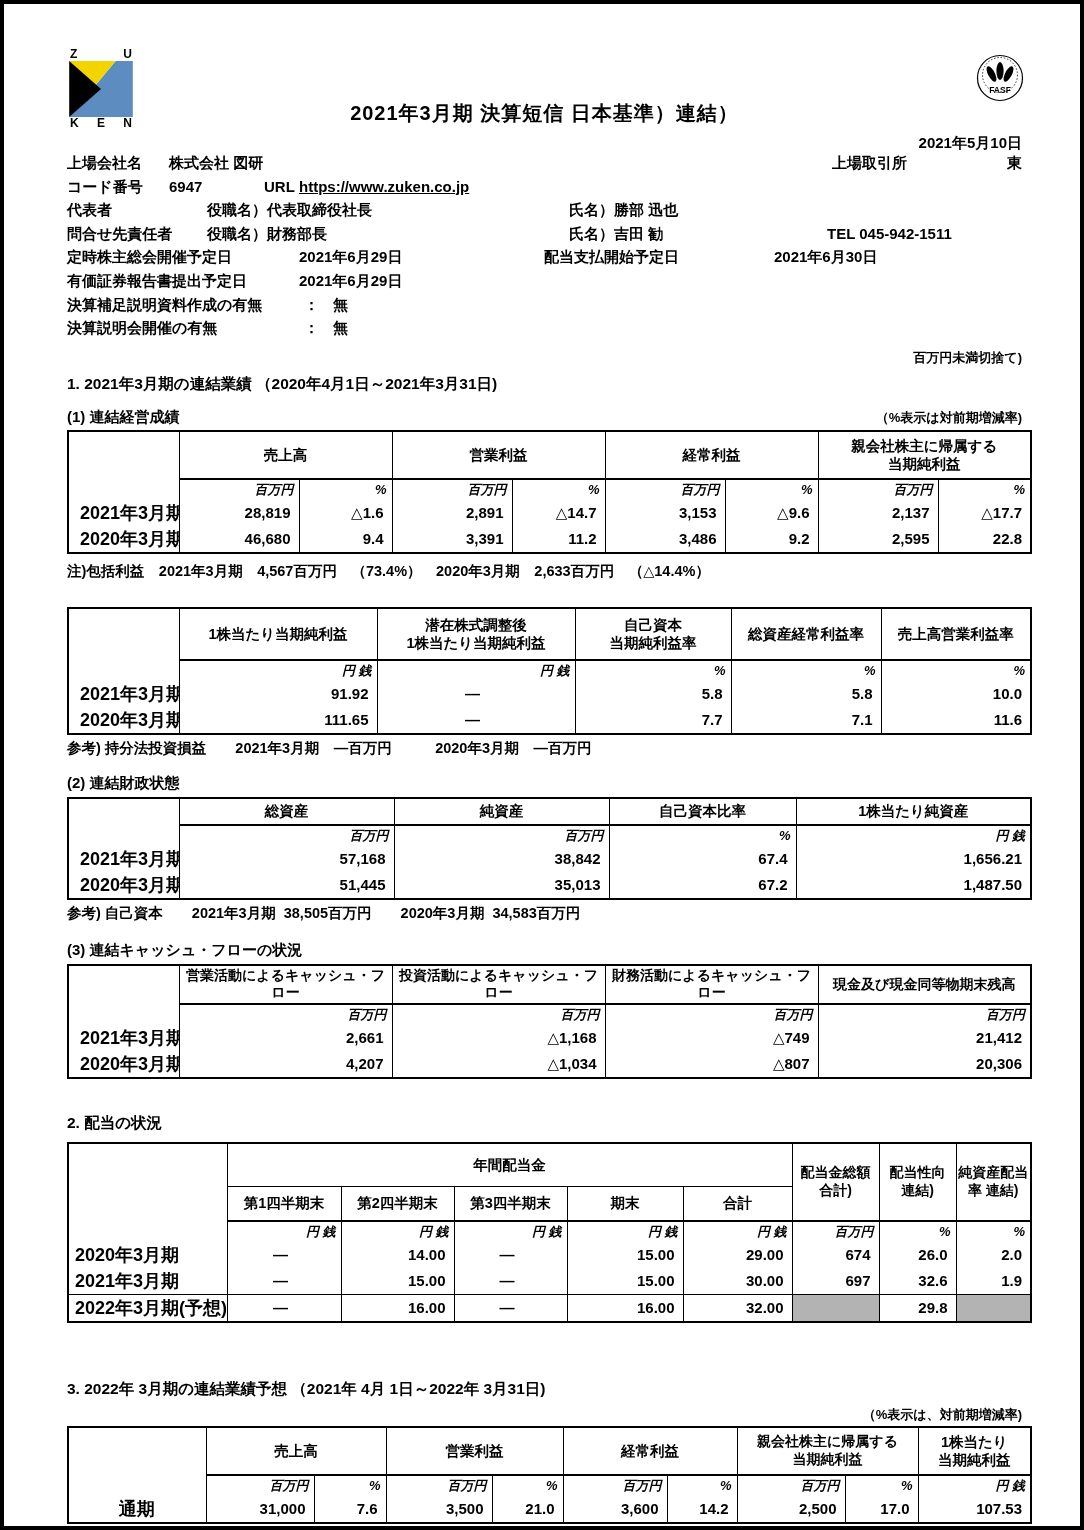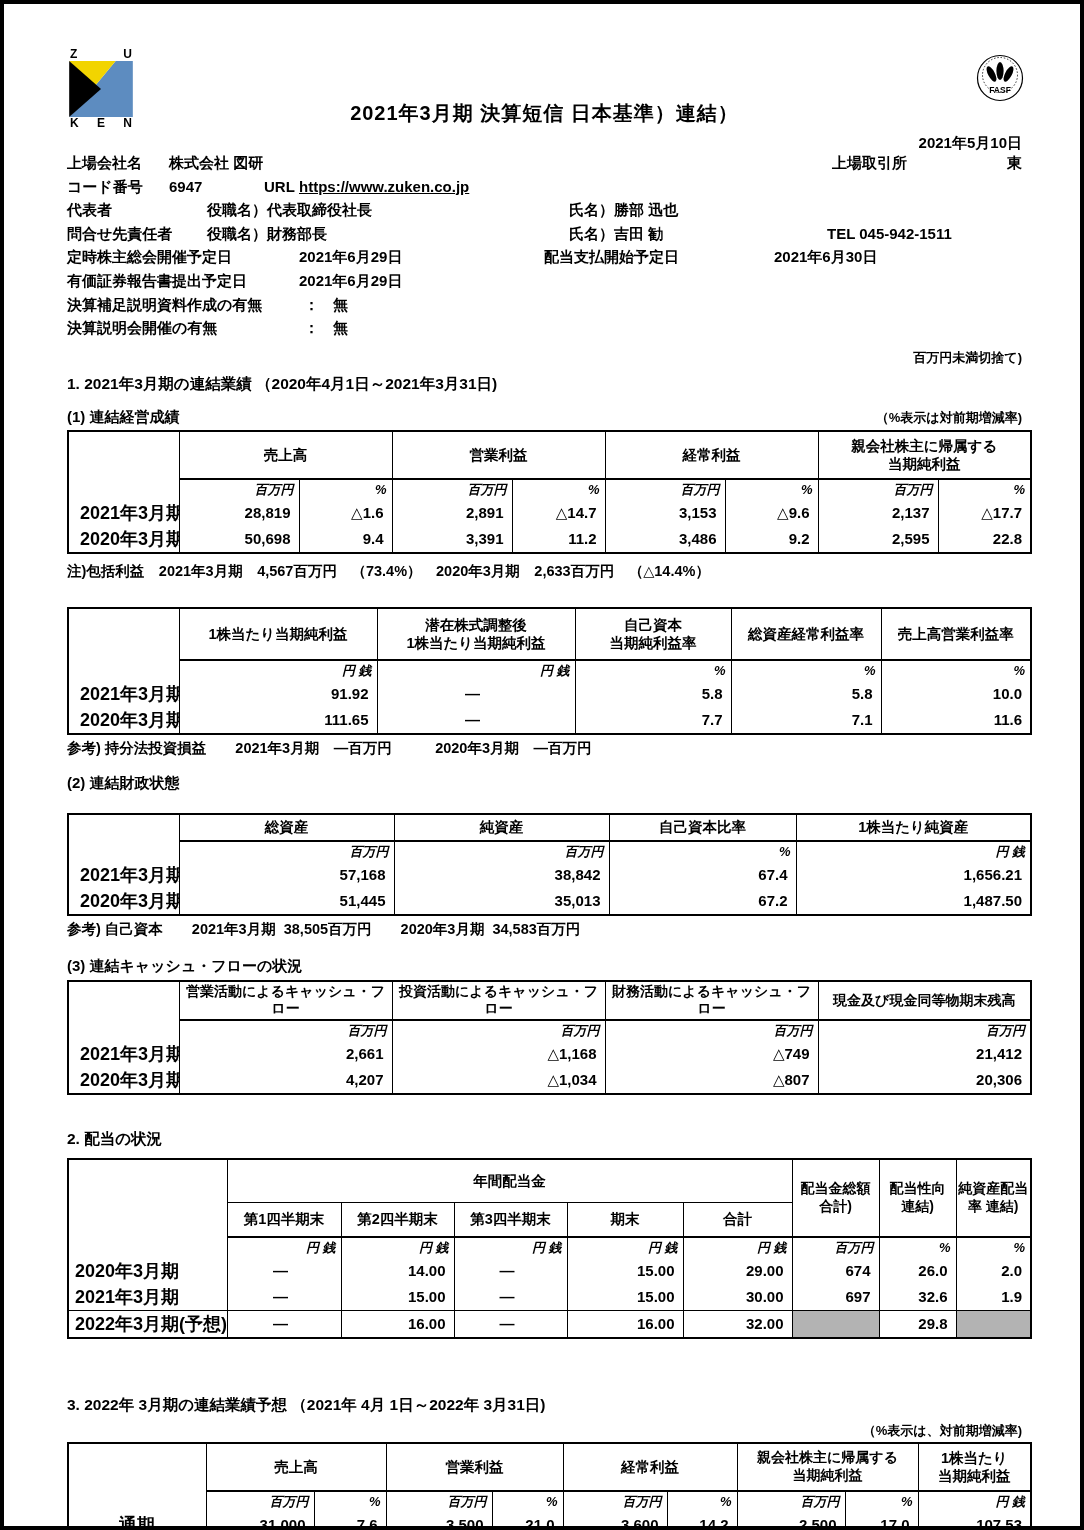--- a/index.html
+++ b/index.html
@@ -164,21 +164,21 @@
       <td class="num">△1.6</td>
       <td class="num">2,891</td>
       <td class="num">△14.7</td>
       <td class="num">3,153</td>
       <td class="num">△9.6</td>
       <td class="num">2,137</td>
       <td class="num">△17.7</td>
     </tr>
     <tr class="data h-data24">
       <td class="rlabel">2020年3月期</td>
-      <td class="num">50,698</td>
+      <td class="num">46,680</td>
       <td class="num">9.4</td>
       <td class="num">3,391</td>
       <td class="num">11.2</td>
       <td class="num">3,486</td>
       <td class="num">9.2</td>
       <td class="num">2,595</td>
       <td class="num">22.8</td>
     </tr>
   </tbody>
     </table>
@@ -228,21 +228,21 @@
       <td class="num">7.1</td>
       <td class="num">11.6</td>
     </tr>
   </tbody>
     </table>
   <div class="fnote" style="margin-top:4px">参考) 持分法投資損益　　2021年3月期　―百万円　　　2020年3月期　―百万円</div>
 
   <div class="subrow" style="margin-top:16px">
     <span class="h2">(2) 連結財政状態</span>
   </div>
-  <table style="margin-top:20px">
+  <table style="margin-top:4px">
     <colgroup>
         <col style="width:111px">
         <col style="width:215px">
         <col style="width:215px">
         <col style="width:187px">
         <col style="width:235px">
       </colgroup>
     <tbody>
         <tr class="ghead" style="height:27px">
       <td class="corner" rowspan="2"></td>

